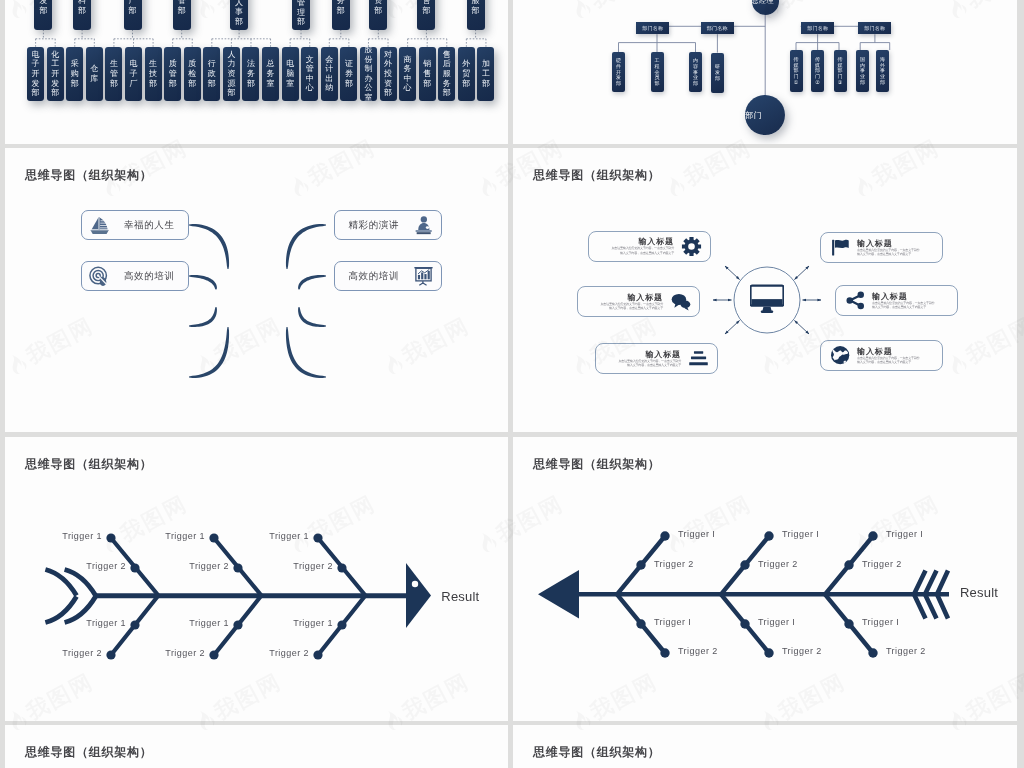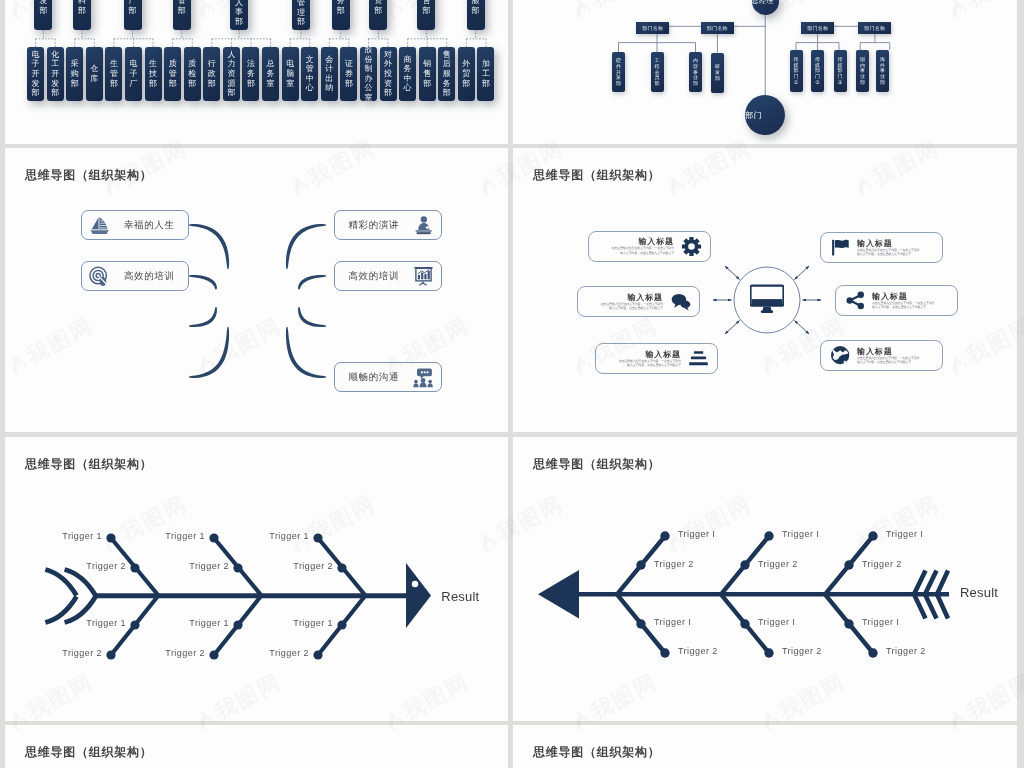--- a/index.html
+++ b/index.html
@@ -704,41 +704,20 @@
             <rect x="3.3" y="2.6" width="17.4" height="14.4" fill="none" stroke="#3c5478" stroke-width="1.5"></rect>
             <g fill="#3c5478">
               <rect x="5.6" y="10.2" width="2.5" height="5.0"></rect>
               <rect x="9.3" y="7.4" width="2.5" height="7.8"></rect>
               <rect x="13.0" y="9.2" width="2.5" height="6.0"></rect>
               <rect x="16.7" y="5.6" width="2.5" height="9.6"></rect>
             </g>
             <path d="M5.8 9.0 L9.8 5.5 L13.4 7.8 L18.6 3.9" fill="none" stroke="#3c5478" stroke-width="1.1"></path>
             <path d="M11.3 17.2 v3.4" stroke="#3c5478" stroke-width="1.3"></path>
             <path d="M7.2 22.0 L11.3 19.4 L15.5 22.0" fill="none" stroke="#3c5478" stroke-width="1.3"></path>
-          </svg>
-        </span>
-    </div>
-    <div class="mm3-box mm3-R" style="top:214px">
-      <span class="mm3-lb">顺畅的沟通</span>
-      <span class="mm3-ic">
-          <svg viewBox="0 0 24 24" width="21" height="21">
-            <path d="M6.6 1.6 h13.0 a2 2 0 0 1 2 2 v5.0 a2 2 0 0 1 -2 2 h-7.2 l-3.6 2.8 v-2.8 h-2.2 a2 2 0 0 1 -2 -2 v-5.0 a2 2 0 0 1 2 -2 z" fill="#4e678a"></path>
-            <g fill="#fcfcfd">
-              <circle cx="10.2" cy="6.1" r="1.25"></circle>
-              <circle cx="13.4" cy="6.1" r="1.25"></circle>
-              <circle cx="16.6" cy="6.1" r="1.25"></circle>
-            </g>
-            <g fill="#4e678a">
-              <circle cx="3.4" cy="16.6" r="2.1"></circle>
-              <path d="M0.3 23.0 C0.3 19.8 1.7 18.5 3.4 18.5 C5.1 18.5 6.5 19.8 6.5 23.0 Z"></path>
-              <circle cx="19.6" cy="16.6" r="2.1"></circle>
-              <path d="M16.5 23.0 C16.5 19.8 17.9 18.5 19.6 18.5 C21.3 18.5 22.7 19.8 22.7 23.0 Z"></path>
-              <circle cx="11.5" cy="15.4" r="2.7"></circle>
-              <path d="M7.5 23.2 C7.5 19.1 9.3 17.5 11.5 17.5 C13.7 17.5 15.5 19.1 15.5 23.2 Z"></path>
-            </g>
           </svg>
         </span>
     </div>
   </div>
   <div class="slide s4">
     <div class="slide-title">思维导图（组织架构）</div>
     <svg class="mm4-svg" width="504" height="284" viewBox="0 0 504 284">
       <circle cx="254" cy="152" r="33" fill="none" stroke="#46648c" stroke-width="0.8"></circle>
       <g stroke="#1f3a5f" stroke-width="0.8" fill="none" marker-end="url(#ah4)" marker-start="url(#ah4s)">
         <path d="M226.5 131.5 L212 118"></path>

